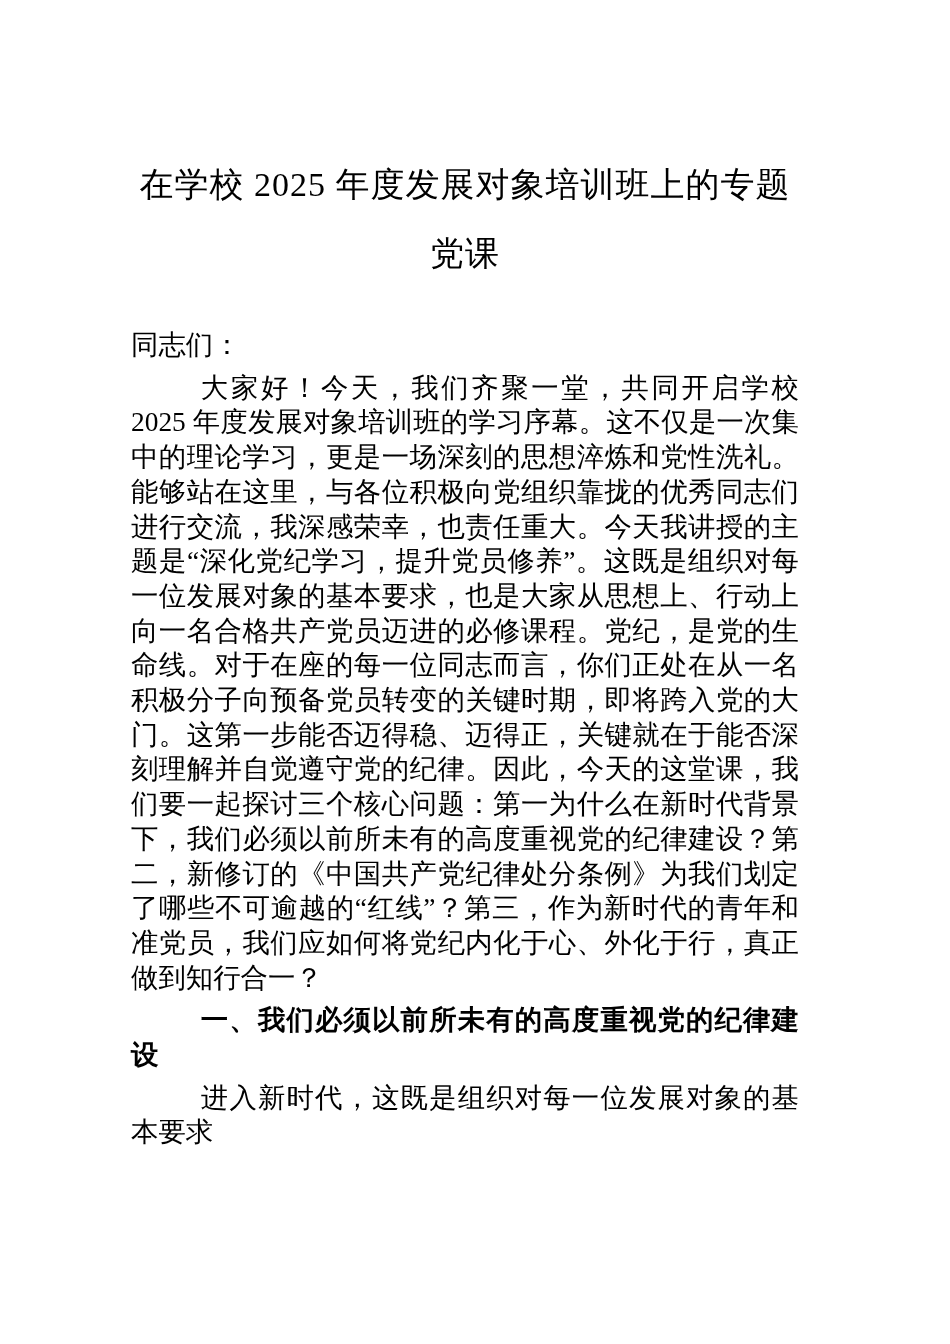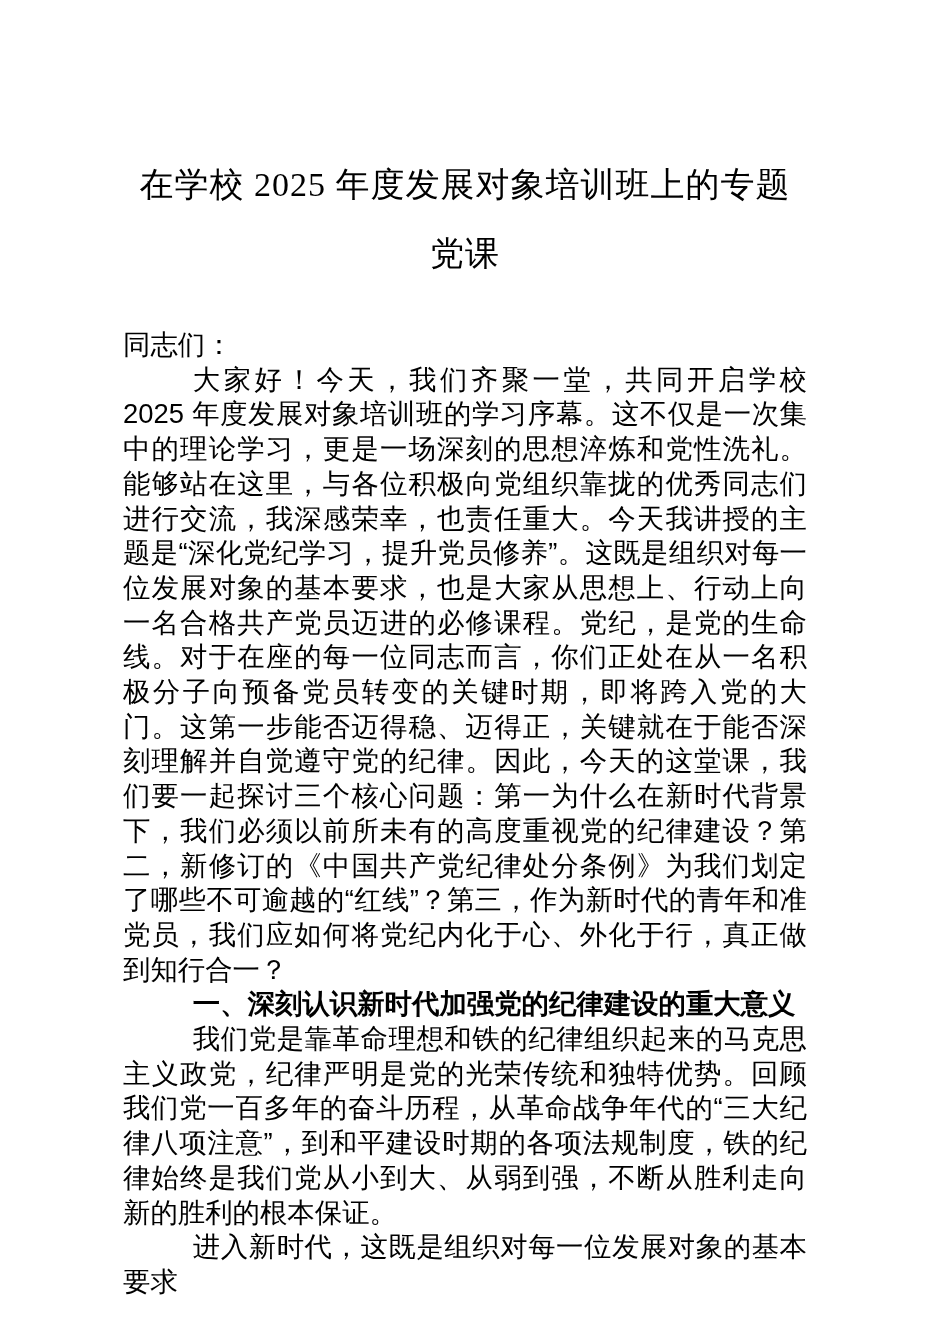--- a/index.html
+++ b/index.html
@@ -32,41 +32,41 @@
   }
   .doc-body {
     font-family: "Liberation Sans", sans-serif;
     font-size: 27.4px;
     line-height: 34.7px;
     text-align: justify;
     text-justify: inter-character;
     color: #000000;
   }
   .para {
-    margin: 0;
+    margin: 8px;
     padding: 0;
     text-indent: 2.55em;
+    font-family: Liberation Serif, serif;
   }
   .para.no-indent {
     text-indent: 0;
   }
   .para.heading {
     font-weight: bold;
   }
 </style>
 </head>
 <body>
 
 <div class="page">
   <h1 class="doc-title">在学校 2025 年度发展对象培训班上的专题党课</h1>
 
   <div class="doc-body">
     <p class="para no-indent">同志们：</p>
 
     <p class="para">大家好！今天，我们齐聚一堂，共同开启学校 2025 年度发展对象培训班的学习序幕。这不仅是一次集中的理论学习，更是一场深刻的思想淬炼和党性洗礼。能够站在这里，与各位积极向党组织靠拢的优秀同志们进行交流，我深感荣幸，也责任重大。今天我讲授的主题是“深化党纪学习，提升党员修养”。这既是组织对每一位发展对象的基本要求，也是大家从思想上、行动上向一名合格共产党员迈进的必修课程。党纪，是党的生命线。对于在座的每一位同志而言，你们正处在从一名积极分子向预备党员转变的关键时期，即将跨入党的大门。这第一步能否迈得稳、迈得正，关键就在于能否深刻理解并自觉遵守党的纪律。因此，今天的这堂课，我们要一起探讨三个核心问题：第一为什么在新时代背景下，我们必须以前所未有的高度重视党的纪律建设？第二，新修订的《中国共产党纪律处分条例》为我们划定了哪些不可逾越的“红线”？第三，作为新时代的青年和准党员，我们应如何将党纪内化于心、外化于行，真正做到知行合一？</p>
 
-    <p class="para heading">一、深刻认识新时代加强党的纪律建设的重大意义</p>
+    <p class="para heading">一、我们必须以前所未有的高度重视党的纪律建设</p>
 
-    <p class="para">我们党是靠革命理想和铁的纪律组织起来的马克思主义政党，纪律严明是党的光荣传统和独特优势。回顾我们党一百多年的奋斗历程，从革命战争年代的“三大纪律八项注意”，到和平建设时期的各项法规制度，铁的纪律始终是我们党从小到大、从弱到强，不断从胜利走向新的胜利的根本保证。</p>
 
     <p class="para">进入新时代，这既是组织对每一位发展对象的基本要求</p>
   </div>
 </div>
 
 </body></html>

